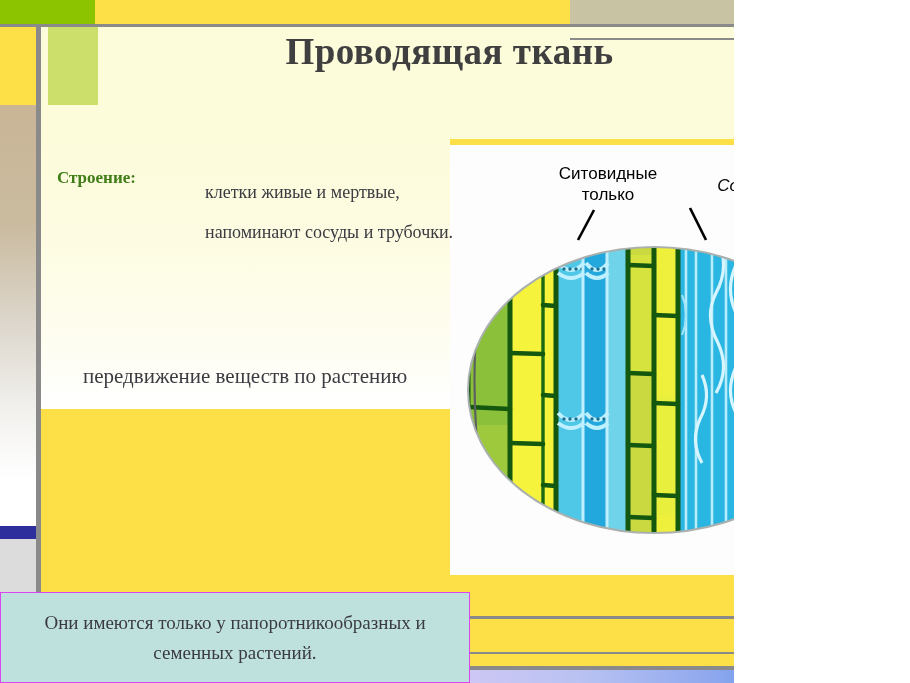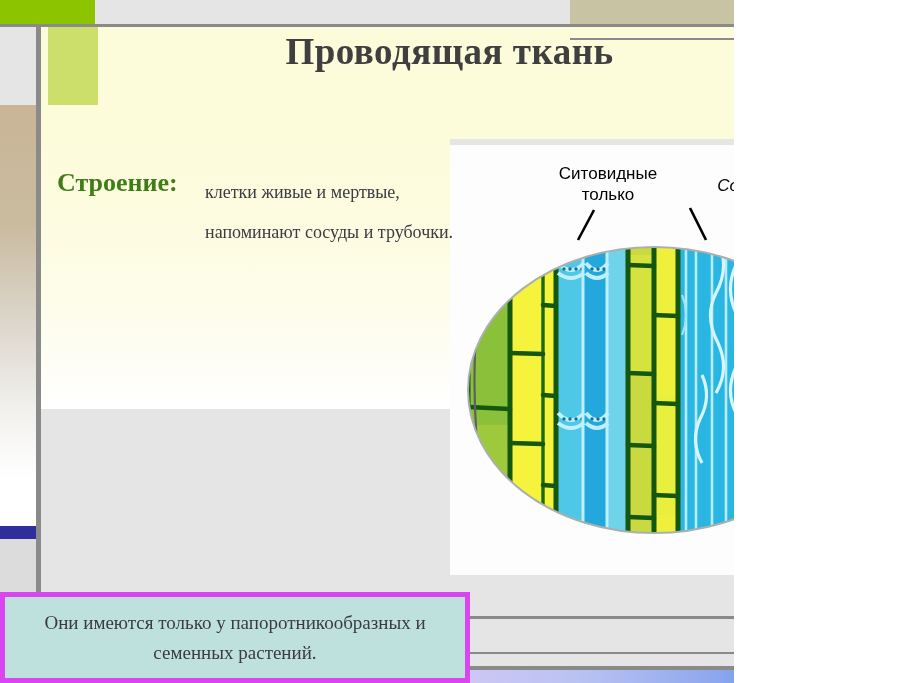--- a/index.html
+++ b/index.html
@@ -2,21 +2,21 @@
 <html><head>
 <meta charset="utf-8">
 <style>
   html,body{margin:0;padding:0;}
   body{
     width:910px;height:683px;
     background:#ffffff;
     font-family:"Liberation Serif", serif;
     overflow:hidden;
   }
-  #slide{position:relative;width:734px;height:683px;overflow:hidden;background:#e5e5e5;}
+  #slide{position:relative;width:734px;height:683px;overflow:hidden;background:#fde047;}
 
   
   .deco{position:absolute;}
 
   
   .left-strip{left:0;top:105px;width:36px;height:425px;
     background:linear-gradient(to bottom,#c9b596 0%,#cabb9f 28%,#ddd7cd 52%,#f2f1ee 72%,#ffffff 88%,#ffffff 100%);}
   .left-blue-bar{left:0;top:526px;width:36px;height:13px;background:#2e2e9c;}
   .left-gray{left:0;top:539px;width:36px;height:56px;background:#dcdcdc;}
 
@@ -60,33 +60,33 @@
   .title{
     position:absolute;left:41px;top:30px;width:817px;
     text-align:center;
     font-family:"Liberation Serif", serif;
     font-size:37px;font-weight:bold;color:#3f3f3f;
     letter-spacing:0.5px;
   }
 
   
   .t-stroenie{position:absolute;left:57px;top:168px;
-    font-size:26px;font-weight:bold;color:#3f7d16;font-family:"Liberation Serif",serif;}
+    font-size:17px;font-weight:bold;color:#3f7d16;font-family:"Liberation Serif",serif;}
   .t-stroenie-body{position:absolute;left:205px;top:172px;width:260px;
     font-size:18px;color:#3b3b42;line-height:40px;font-family:"Liberation Serif",serif;}
 
   .t-funkcii{position:absolute;left:67px;top:310px;
     font-size:22px;font-weight:bold;color:#1a15c6;font-family:"Liberation Serif",serif;}
   .t-funkcii-body{position:absolute;left:83px;top:358px;width:360px;
     font-size:21px;color:#3b3b42;line-height:36px;font-family:"Liberation Serif",serif;}
 
   
   .caption{
     position:absolute;left:0px;top:592px;width:470px;height:91px;
-    background:#bfe1de;border:5px solid #d946ef;
+    background:#bfe1de;border:1px solid #d946ef;
     box-sizing:border-box;
     display:flex;align-items:center;justify-content:center;
   }
   .caption-txt{
     font-size:19px;color:#3b3b42;text-align:center;line-height:30px;
     font-family:"Liberation Serif",serif;padding:0 14px;
   }
 
   
   .lbl{position:absolute;font-family:"Liberation Sans",sans-serif;
@@ -124,20 +124,21 @@
   <div class="deco v-rule v2"></div>
   <div class="deco v-rule v3"></div>
 
   <div class="deco bottom-bar"></div>
 
   <div class="title">Проводящая ткань</div>
 
   <div class="t-stroenie">Строение:</div>
   <div class="t-stroenie-body">клетки живые и мертвые, напоминают сосуды и трубочки.</div>
 
+  <div class="t-funkcii-body">передвижение веществ по растению</div>
 
   <svg class="ptr" style="left:450px;top:145px;" width="408" height="430" viewBox="0 0 408 430">
     <defs>
       <clipPath id="ellipseClip">
         <ellipse cx="204" cy="245" rx="186" ry="143"></ellipse>
       </clipPath>
     </defs>
 
     <line x1="144" y1="65" x2="128" y2="95" stroke="#000" stroke-width="2.6"></line>
     <line x1="240" y1="63" x2="256" y2="95" stroke="#000" stroke-width="2.6"></line>

